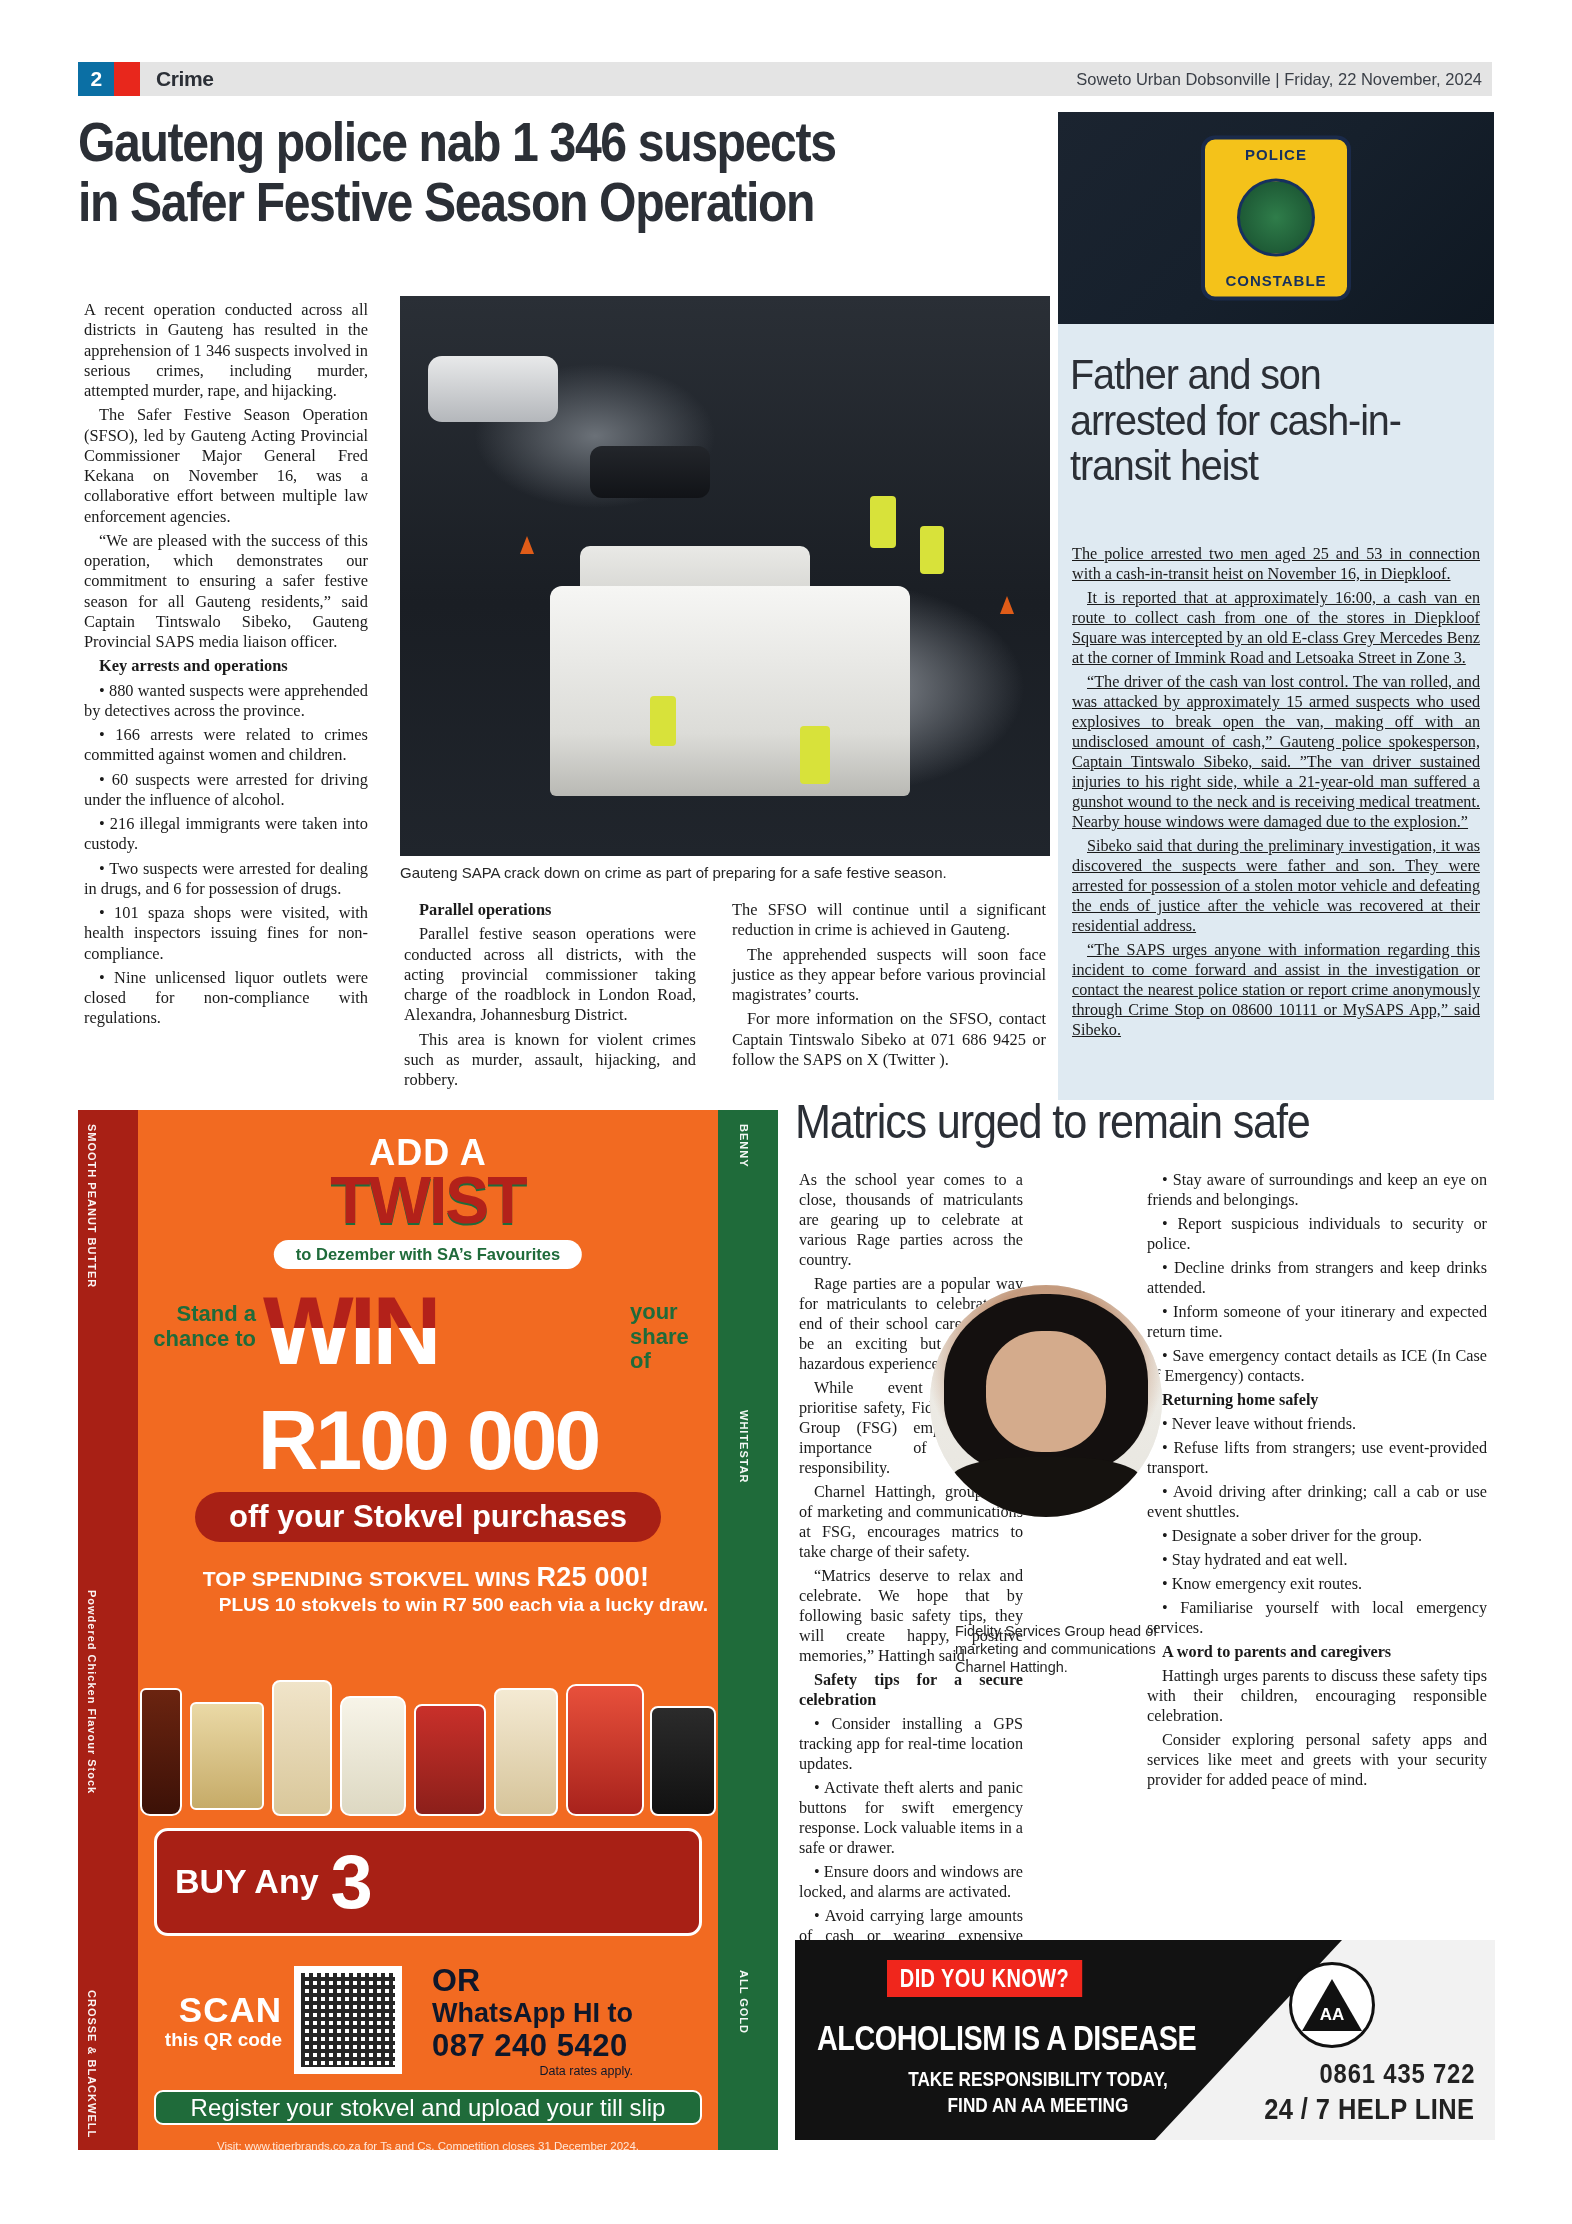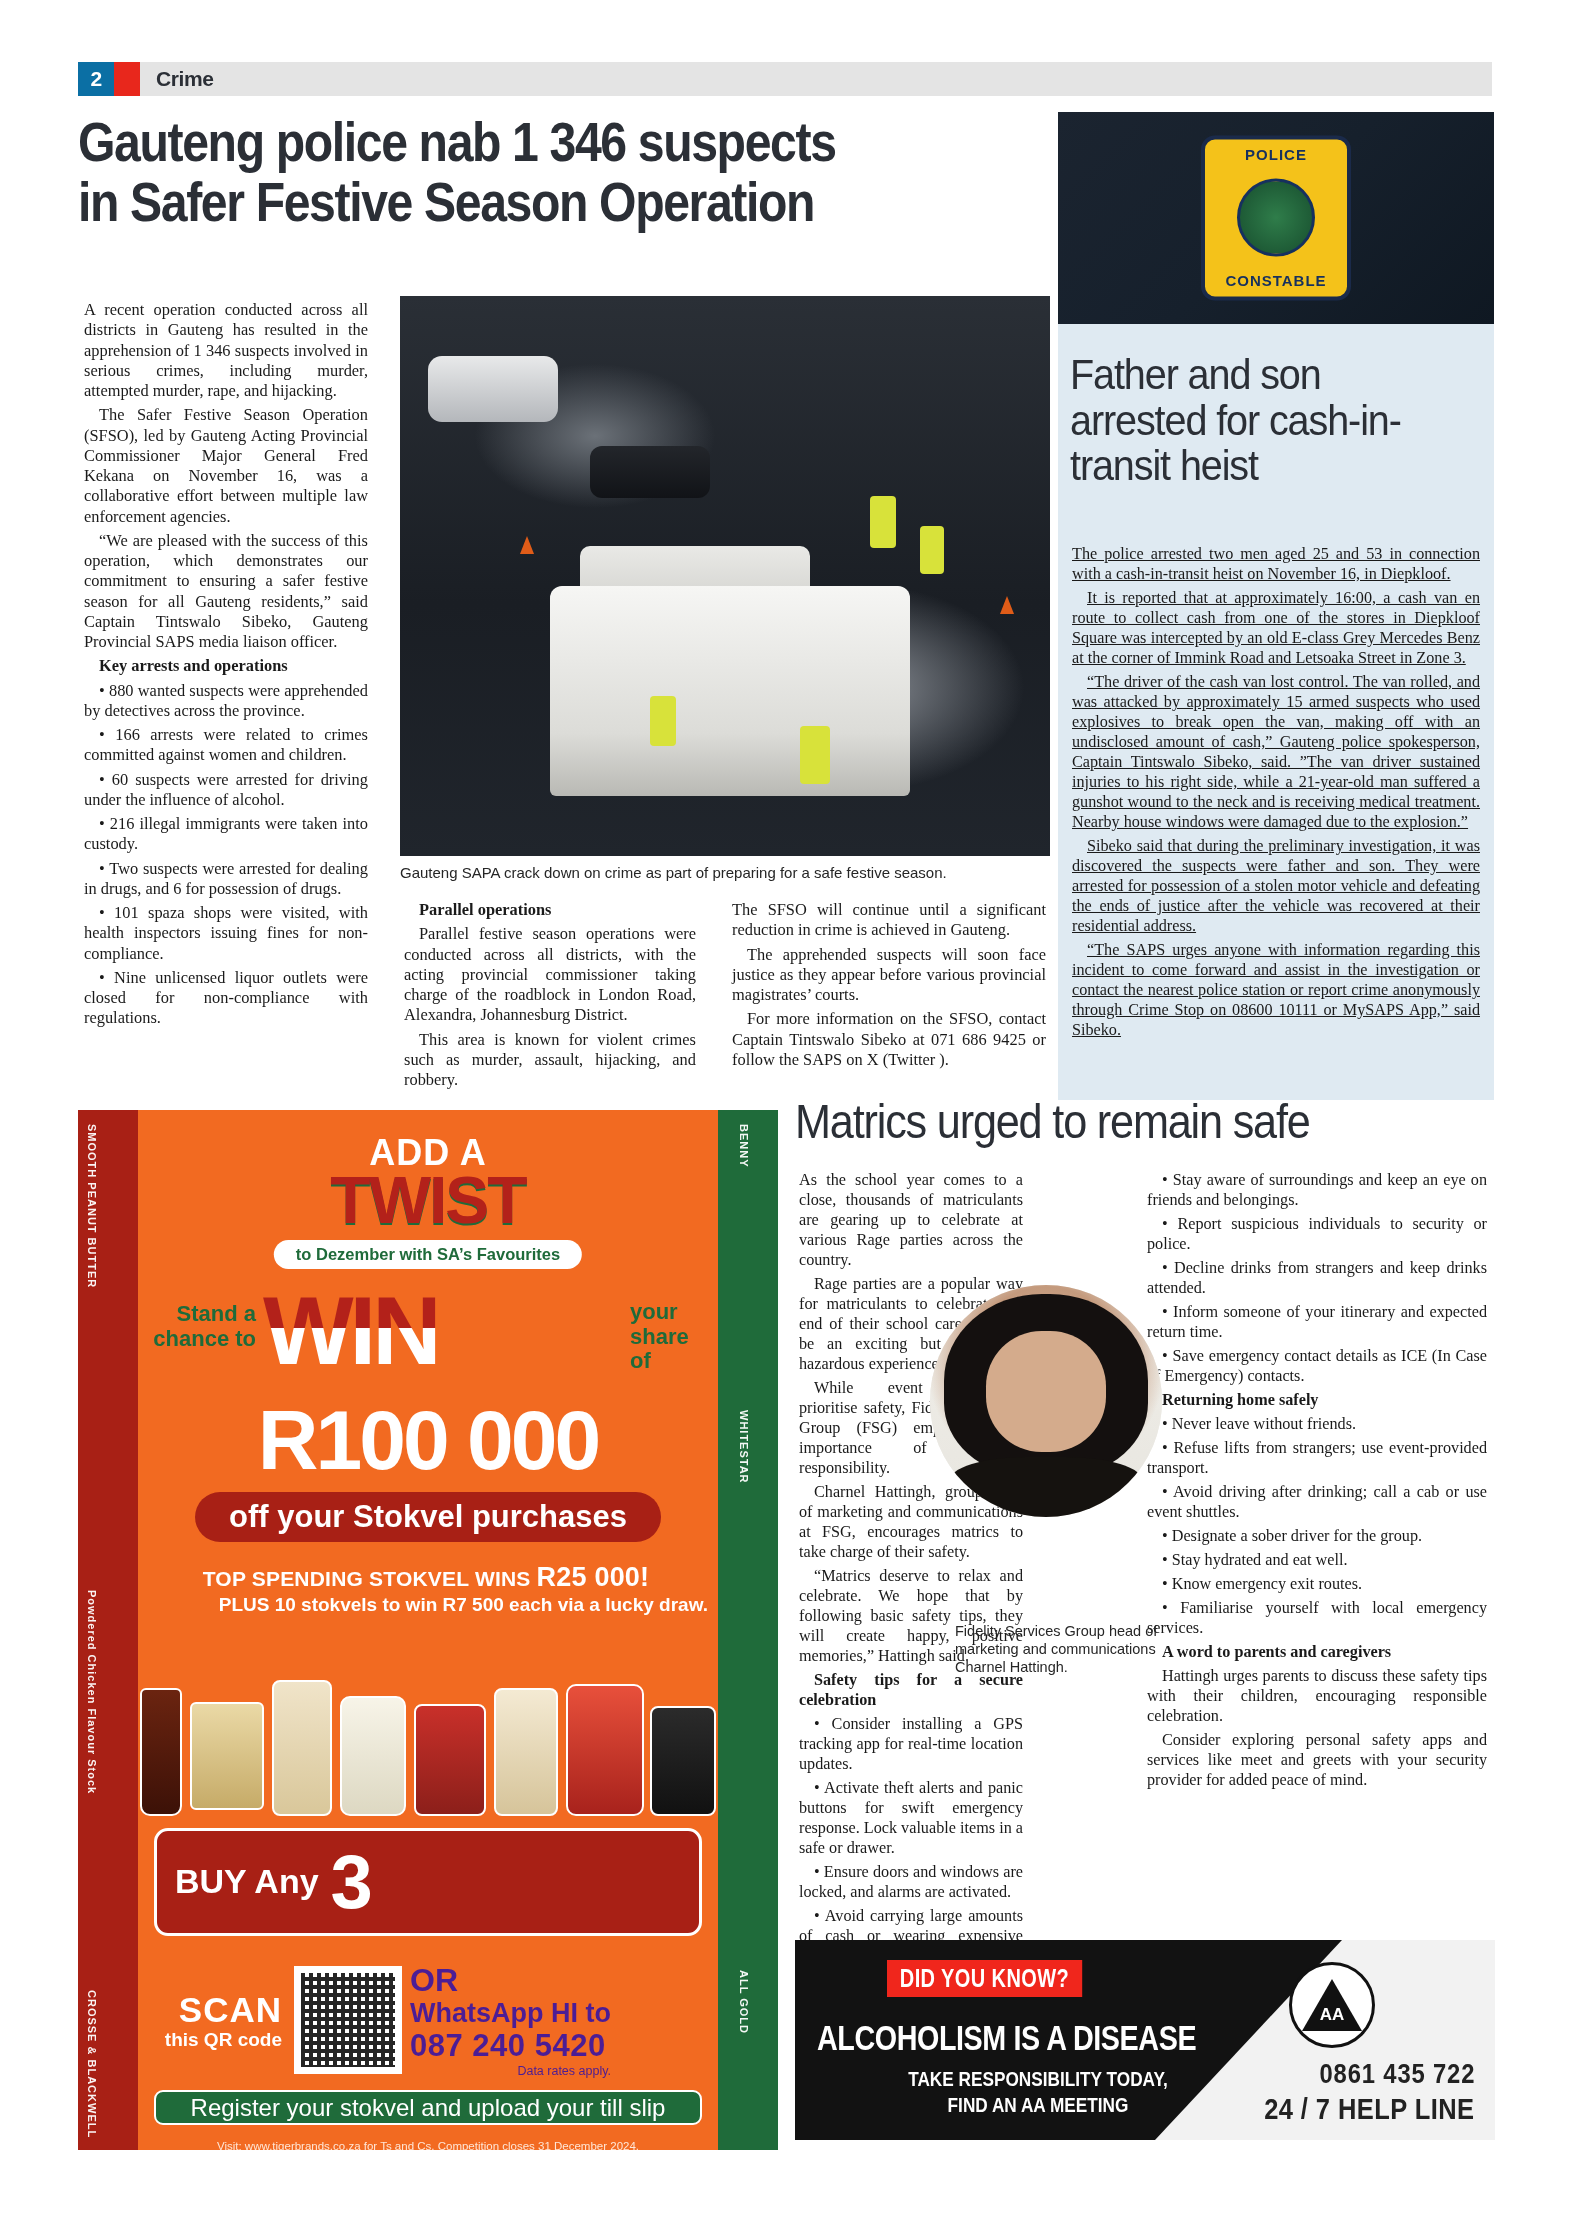--- a/index.html
+++ b/index.html
@@ -224,21 +224,21 @@
   .qr { width:108px; height:108px; background:#fff; padding:7px; }
   .qr-grid {
     width:100%; height:100%;
     background-image:
       linear-gradient(90deg,#000 50%,transparent 50%),
       linear-gradient(0deg,#000 50%,transparent 50%);
     background-size:8px 8px, 8px 8px;
     opacity:.85;
   }
   .scan-right {
-    padding-left:8px; font-family:"Liberation Sans", sans-serif; color:#4c1d95;
+    padding-left:30px; font-family:"Liberation Sans", sans-serif; color:#0f172a;
   }
   .scan-right .or { font-size:32px; font-weight:bold; }
   .scan-right .wa { font-size:27px; font-weight:bold; line-height:1.08; }
   .scan-right .num { font-size:31px; font-weight:bold; letter-spacing:.5px; }
   .scan-right .dr { font-size:12.5px; text-align:right; }
   .register-bar {
     position:absolute; left:16px; right:16px; top:980px; height:35px;
     background:#1f6b3a; border:2px solid #fff; border-radius:9px;
     display:flex; align-items:center; justify-content:center;
     font-family:"Liberation Sans", sans-serif; font-weight:normal;
@@ -381,20 +381,21 @@
 </style>
 </head>
 <body>
 
 <div class="page">
 
   <div class="masthead">
     <div class="folio-num">2</div>
     <div class="folio-square"></div>
     <div class="section-name">Crime</div>
+    <div class="masthead-right">Soweto Urban Dobsonville | Friday, 22 November, 2024</div>
   </div>
 
   <div class="lead-head">Gauteng police nab 1 346 suspects in Safer Festive Season Operation</div>
 
   <div class="lead-photo">
     <div class="ph-night"></div>
     <div class="ph-car"></div>
     <div class="ph-car2"></div>
     <div class="ph-van2"></div>
     <div class="ph-van"></div>

